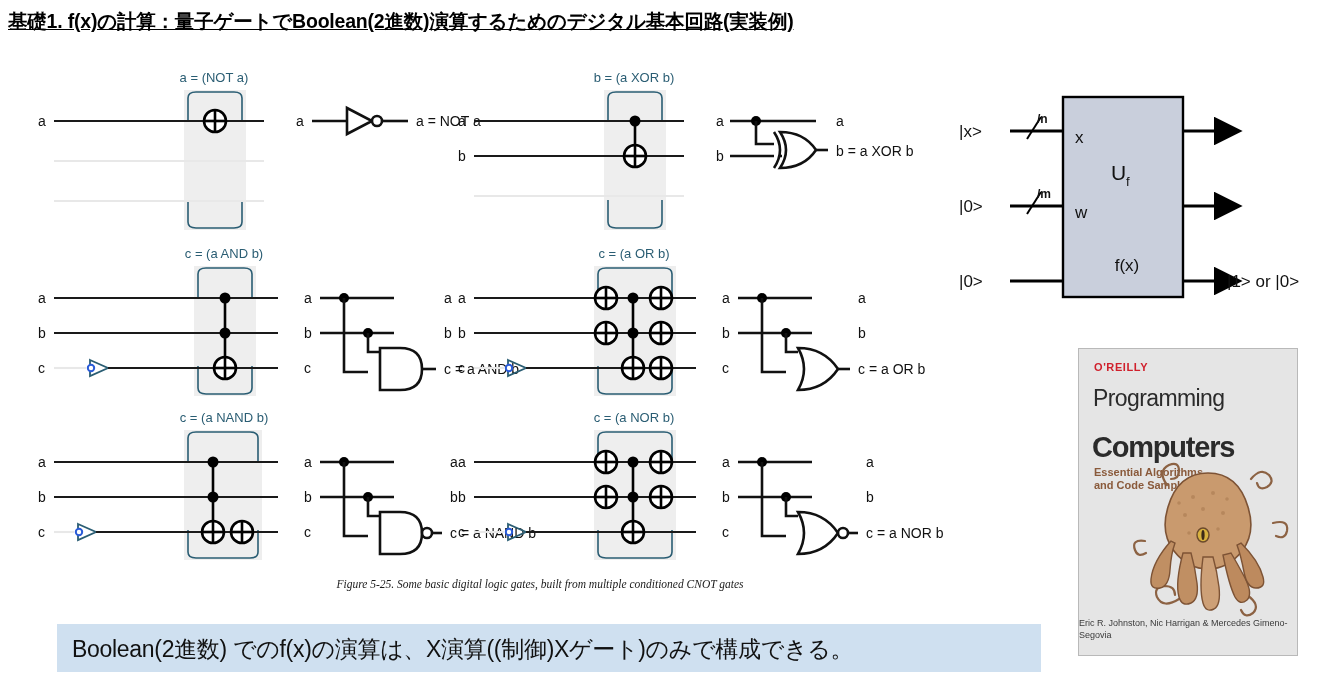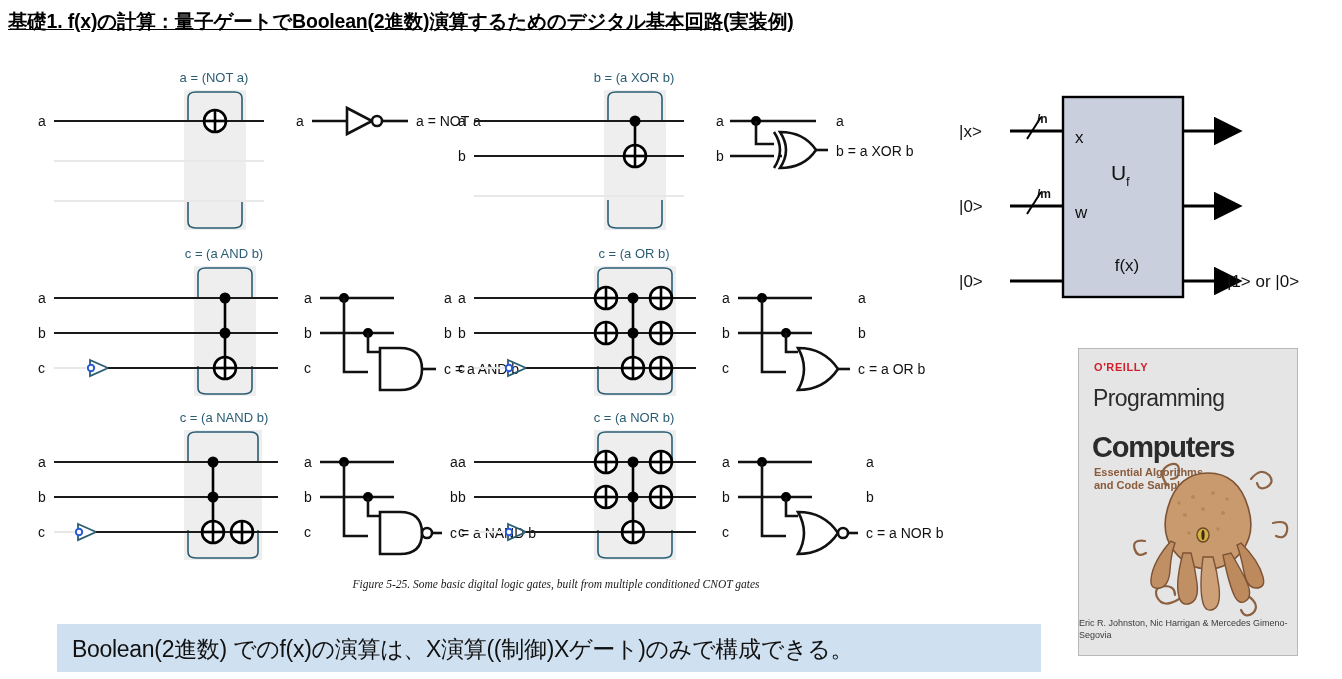--- a/index.html
+++ b/index.html
@@ -9,21 +9,21 @@
     color:#000;
   }
   #page-title{
     position:absolute;left:8px;top:8px;width:1320px;
     font-size:19.5px;font-weight:bold;letter-spacing:-0.2px;
     white-space:nowrap;color:#000;text-decoration:underline;
   }
   .fig-area{position:absolute;left:16px;top:60px;width:980px;height:560px;text-align:center;}
   svg{display:block;}
   #caption{
-    position:absolute;left:256px;top:578px;width:600px;
+    position:absolute;left:240px;top:578px;width:600px;
     text-align:center;
     font-family:"Liberation Serif","DejaVu Serif",serif;
     font-style:italic;font-size:11.5px;color:#1a1a1a;
   }
   #banner{
     position:absolute;left:57px;top:624px;width:984px;height:48px;
     background:#cfe0f0;
   }
   #banner-text{
     position:absolute;left:72px;top:632px;width:960px;height:34px;

